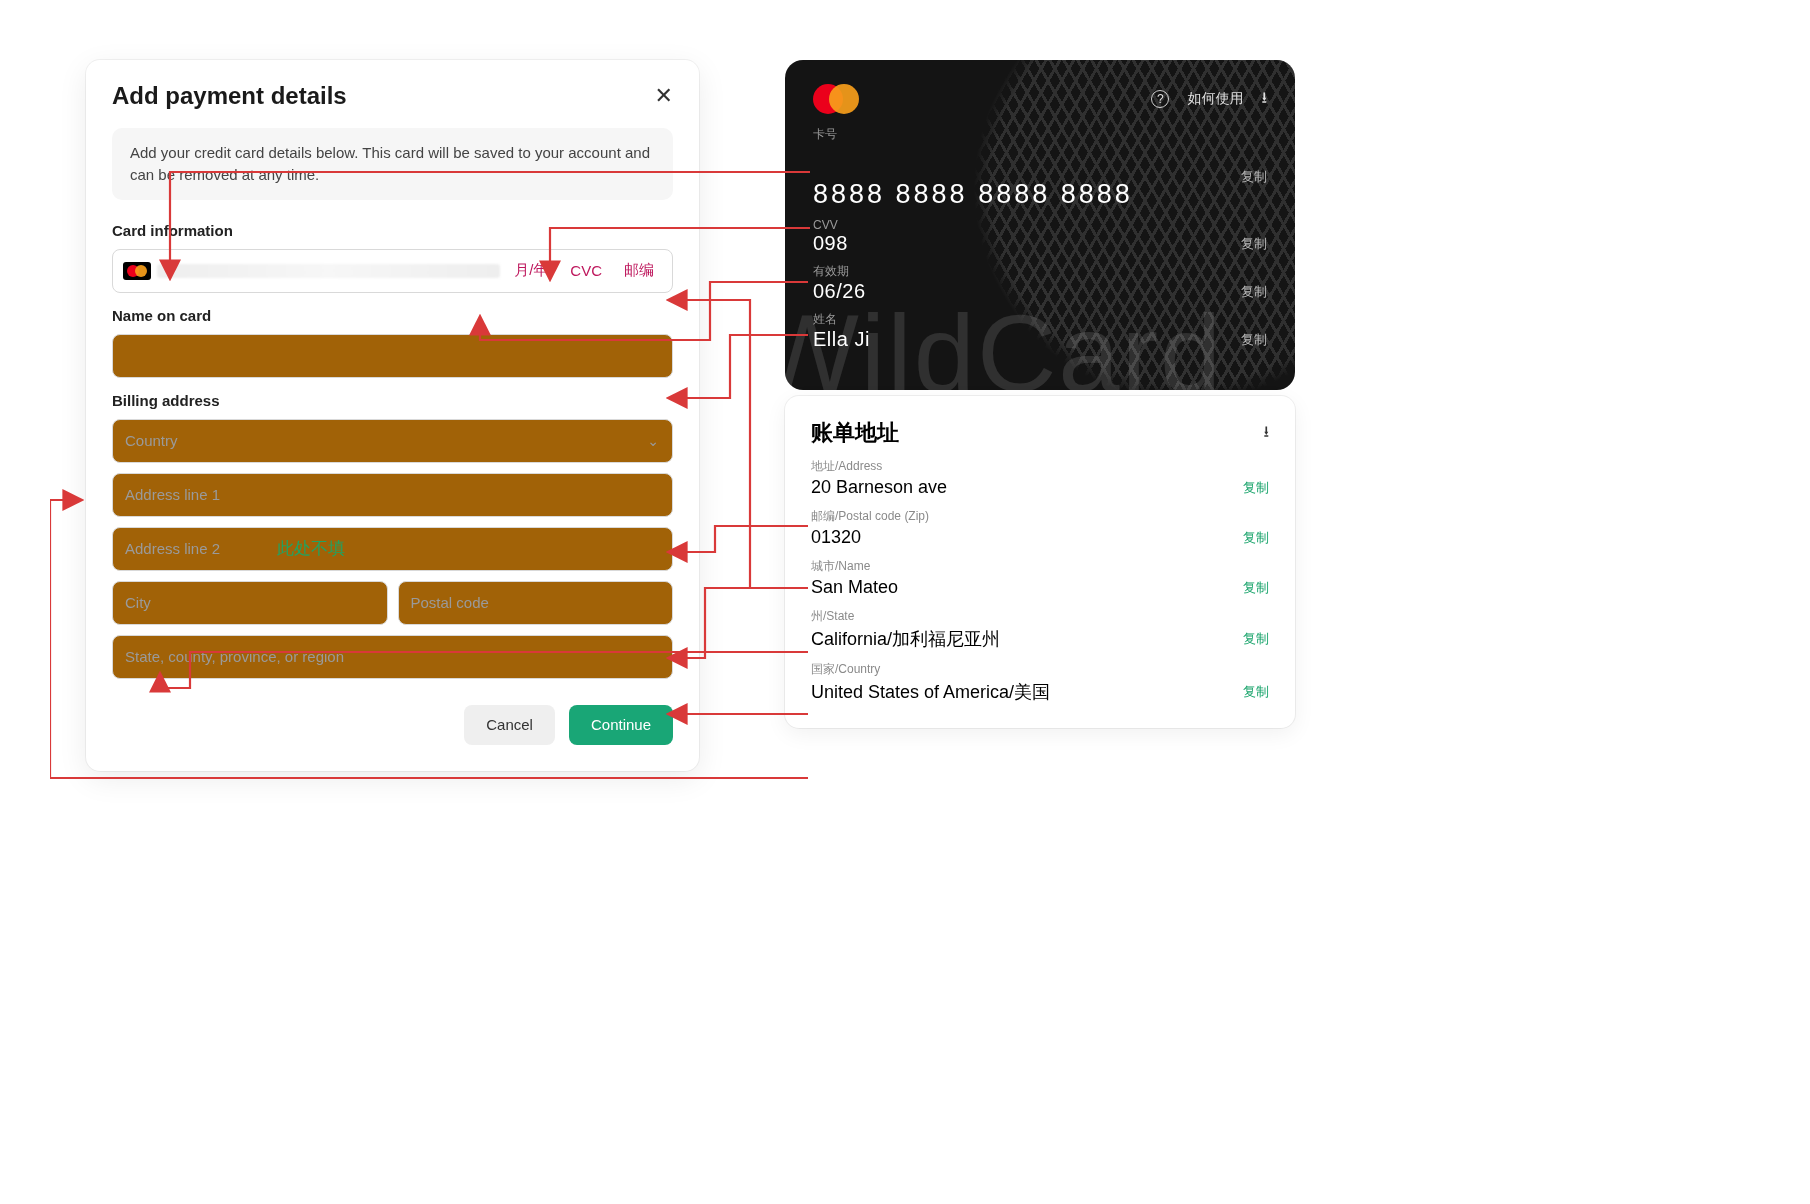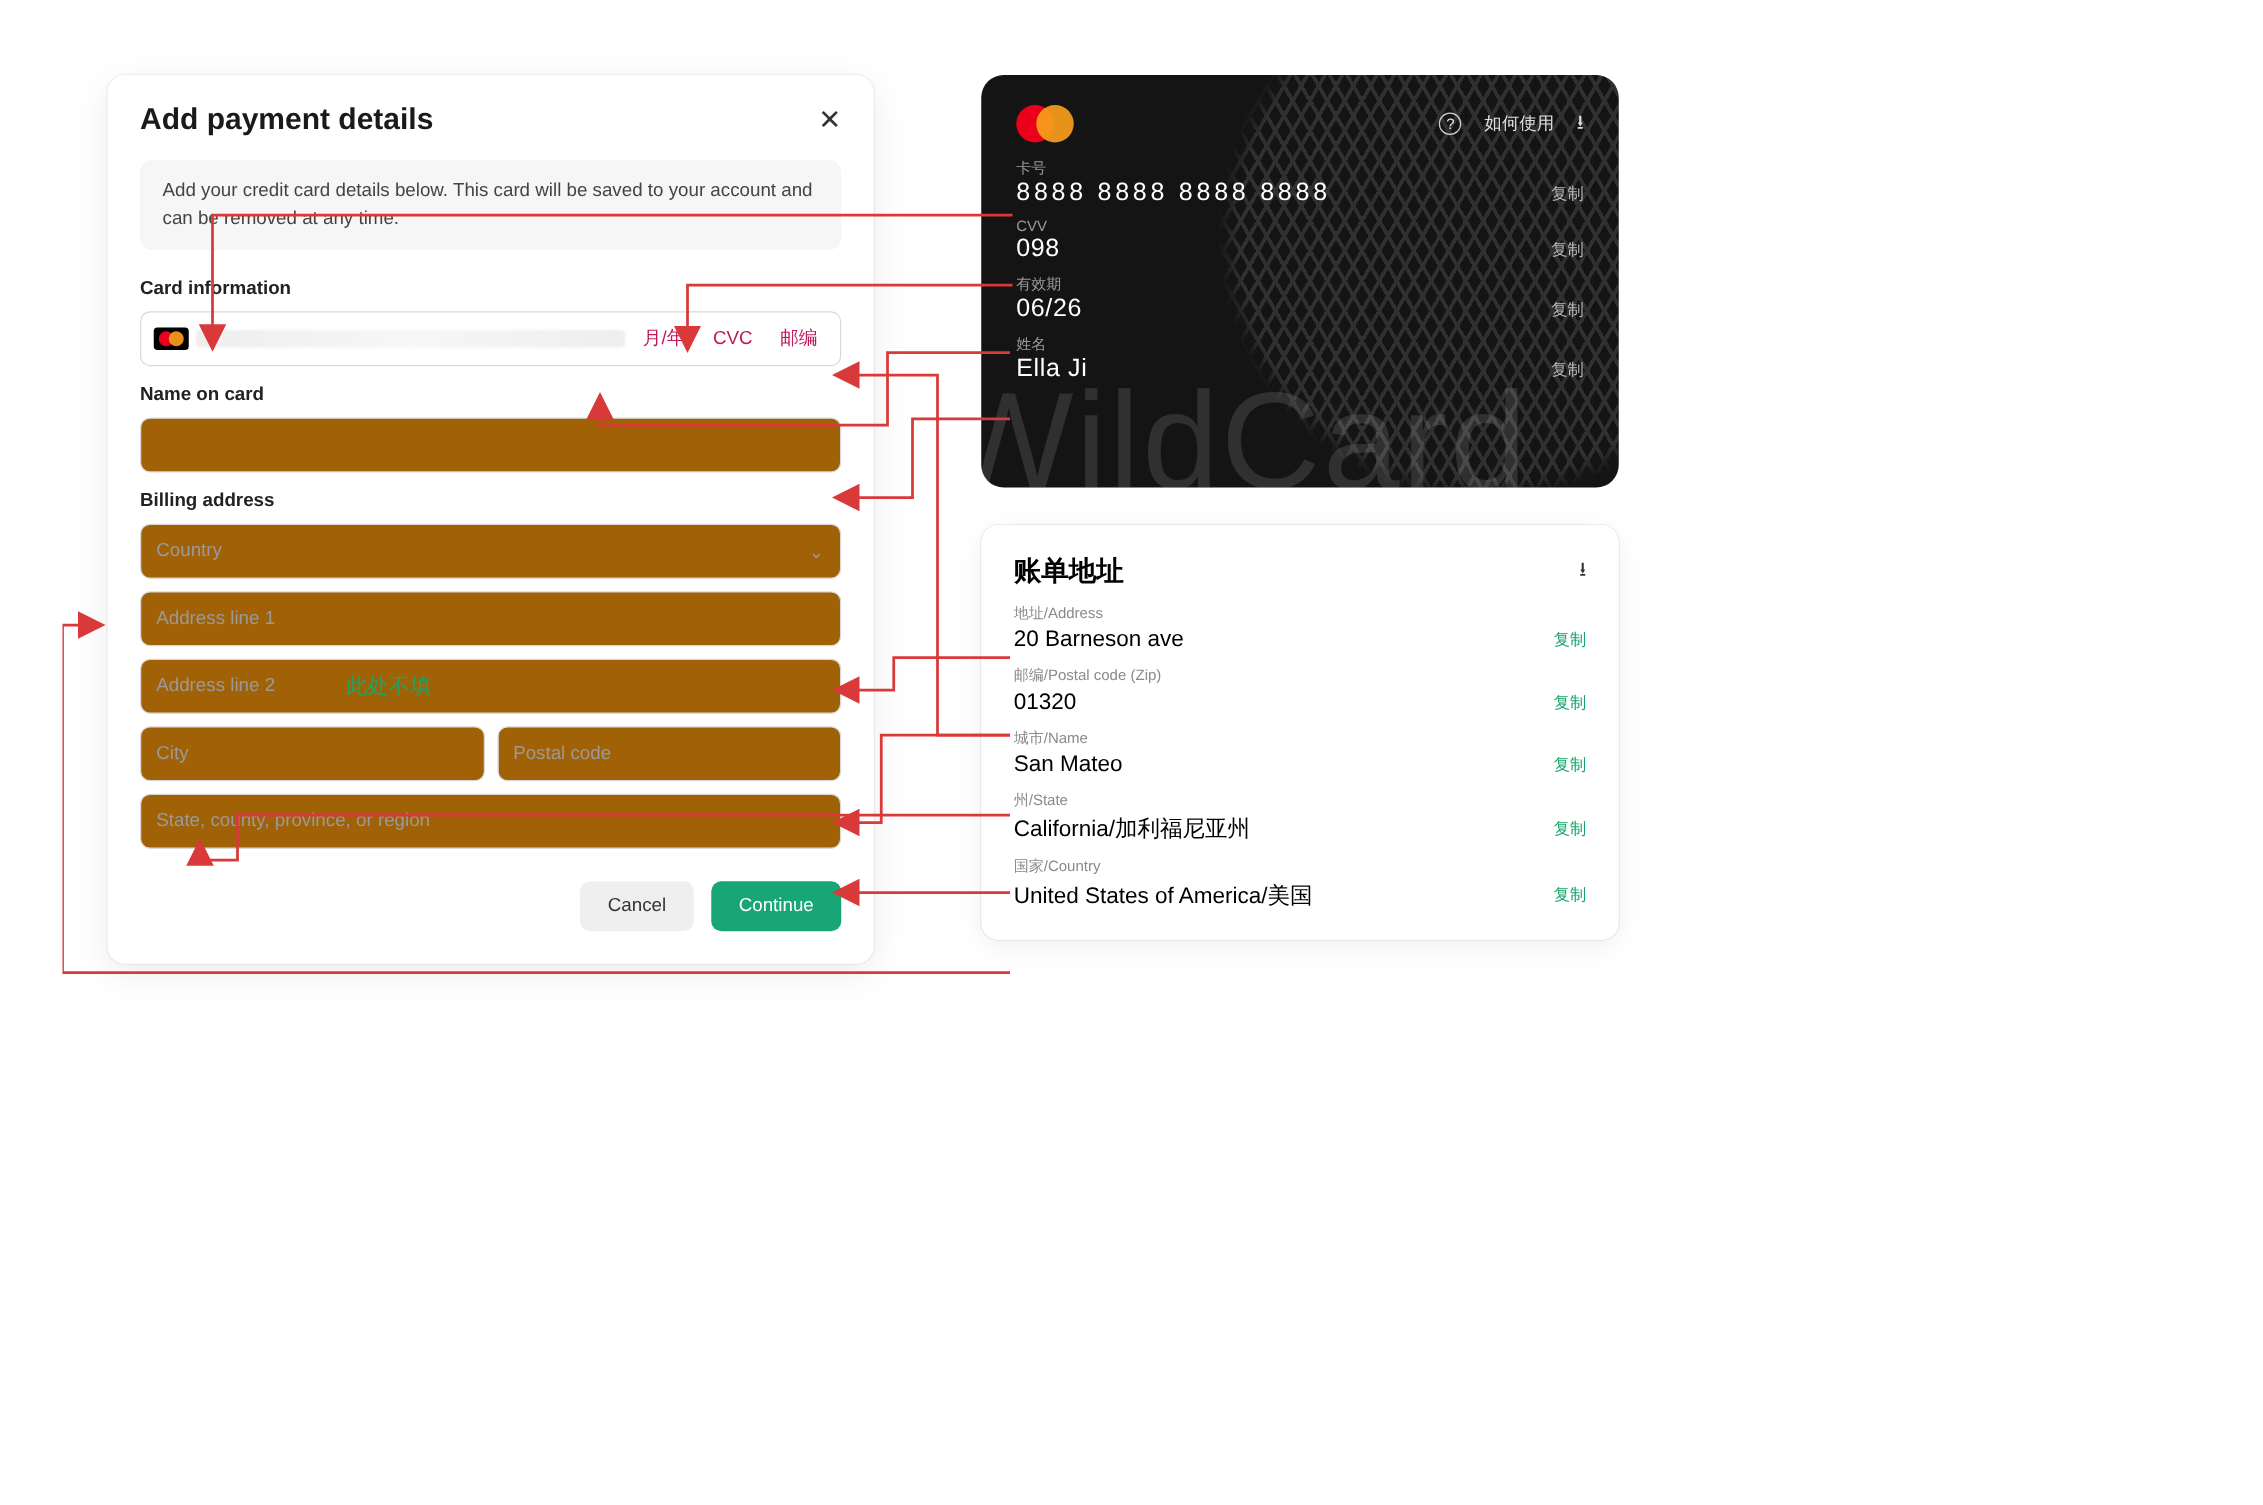--- a/index.html
+++ b/index.html
@@ -205,28 +205,28 @@
     display:inline-flex; align-items:center; justify-content:center;
     width:18px; height:18px; border:1.5px solid #ccc; border-radius:50%;
     font-size:12px;
   }
   .dl-icon { font-size:16px; }
   .vcard-fields { margin-top: 12px; position: relative; z-index: 1; }
   .vf { margin-top: 8px; }
   .vf-label { font-size: 12px; color: #9a9a9a; }
   .vf-row { display:flex; justify-content:space-between; align-items:center; }
   .vf-value { font-size: 20px; color:#fff; letter-spacing: 0.5px; }
-  .vf-number { letter-spacing: 3px; font-size: 20px; }
+  .vf-number { letter-spacing: 3px; font-size: 27px; margin-top: 36px; }
   .copy { font-size: 13px; color: #bbb; cursor:pointer; }
 
   
   .billing-panel {
     position: absolute;
     left: 735px;
-    top: 360px;
+    top: 336px;
     width: 510px;
     background: #fff;
     border-radius: 14px;
     box-shadow: 0 0 0 1px rgba(0,0,0,0.06), 0 6px 22px rgba(0,0,0,0.06);
     padding: 22px 26px 24px 26px;
   }
   .bp-head {
     display:flex; justify-content:space-between; align-items:center;
     margin-bottom: 6px;
   }

